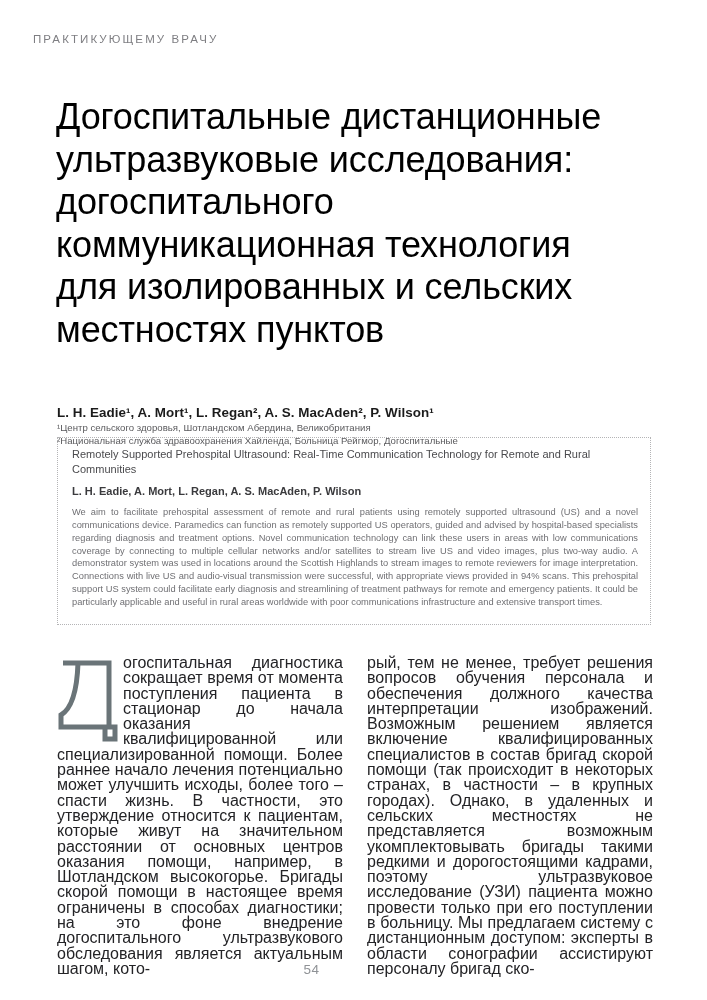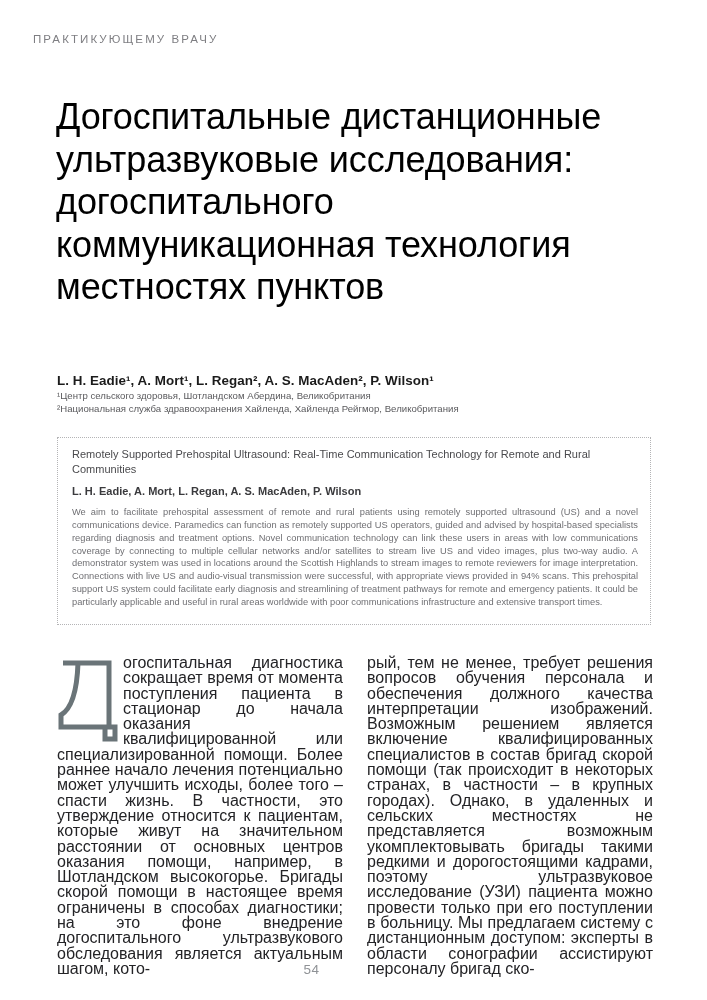--- a/index.html
+++ b/index.html
@@ -59,20 +59,21 @@
     left: 57px;
     top: 372px;
     width: 630px;
   }
   .authors {
     font-size: 13.4px;
     font-weight: 700;
     color: #1b1b1b;
     line-height: 17px;
     letter-spacing: 0.05px;
+    margin-top: 32px;
   }
   .affil {
     font-size: 9.6px;
     color: #59595c;
     line-height: 13.4px;
     letter-spacing: 0.02px;
   }
   .affil:first-of-type { margin-top: 3px; }
 
   
@@ -161,27 +162,28 @@
 
 <div class="page">
 
   <div class="running-head">ПРАКТИКУЮЩЕМУ ВРАЧУ</div>
 
   <div class="title-block">
     <div class="title-line">Догоспитальные дистанционные</div>
     <div class="title-line">ультразвуковые исследования:</div>
     <div class="title-line">догоспитального</div>
     <div class="title-line">коммуникационная технология</div>
+    <div class="title-line">для изолированных и сельских</div>
     <div class="title-line">местностях пунктов</div>
   </div>
 
   <div class="authors-block">
     <div class="authors">L. H. Eadie¹, A. Mort¹, L. Regan², A. S. MacAden², P. Wilson¹</div>
     <div class="affil">¹Центр сельского здоровья, Шотландском Абердина, Великобритания</div>
-    <div class="affil">²Национальная служба здравоохранения Хайленда, Хайленда Рейгмор, Великобритания</div>
+    <div class="affil">²Национальная служба здравоохранения Хайленда, Больница Рейгмор, Догоспитальные</div>
   </div>
 
   <div class="abstract-box">
     <div class="abs-title">Remotely Supported Prehospital Ultrasound: Real-Time Communication Technology for Remote and Rural Communities</div>
     <div class="abs-authors">L. H. Eadie, A. Mort, L. Regan, A. S. MacAden, P. Wilson</div>
     <div class="abs-body">We aim to facilitate prehospital assessment of remote and rural patients using remotely supported ultrasound (US) and a novel communications device. Paramedics can function as remotely supported US operators, guided and advised by hospital-based specialists regarding diagnosis and treatment options. Novel communication technology can link these users in areas with low communications coverage by connecting to multiple cellular networks and/or satellites to stream live US and video images, plus two-way audio. A demonstrator system was used in locations around the Scottish Highlands to stream images to remote reviewers for image interpretation. Connections with live US and audio-visual transmission were successful, with appropriate views provided in 94% scans. This prehospital support US system could facilitate early diagnosis and streamlining of treatment pathways for remote and emergency patients. It could be particularly applicable and useful in rural areas worldwide with poor communications infrastructure and extensive transport times.</div>
   </div>
 
   <div class="columns">
 

